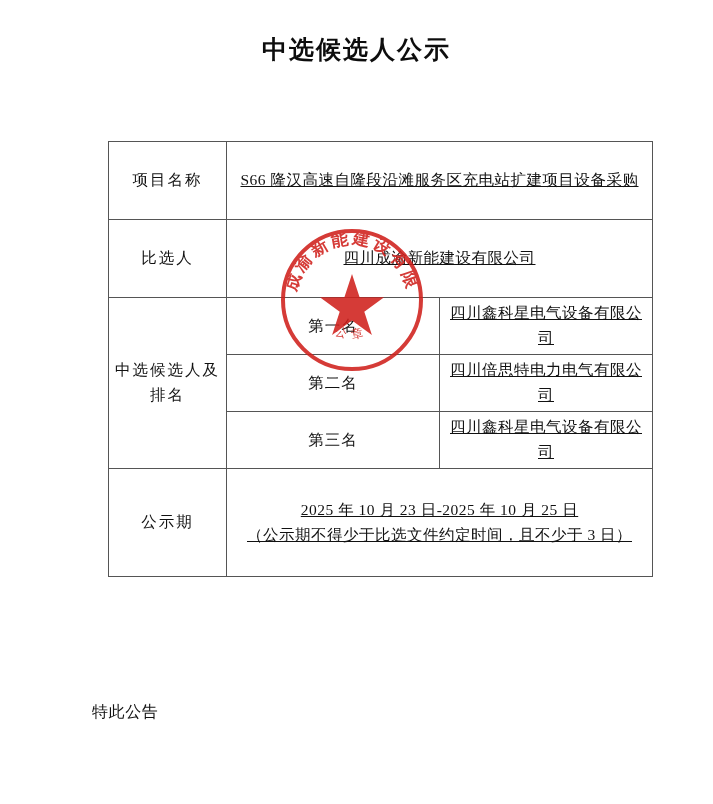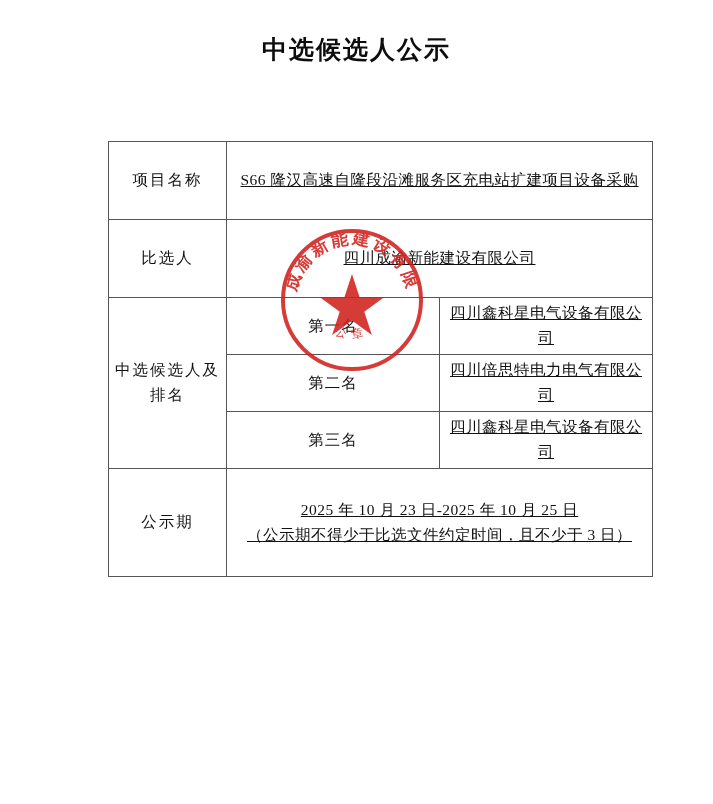--- a/index.html
+++ b/index.html
@@ -159,15 +159,16 @@
         <textPath href="#sealArcTop" startOffset="50%" text-anchor="middle">四川成渝新能建设有限公司</textPath>
       </text>
       <text font-family="'Liberation Serif', serif" font-size="12" fill="#d0201c" letter-spacing="6">
         <textPath href="#sealArcBottom" startOffset="50%" text-anchor="middle">公章</textPath>
       </text>
       <polygon fill="#d0201c" points="74,48 81.6,71.3 106.1,71.3 86.3,85.7 93.9,109 74,94.6 54.1,109 61.7,85.7 41.9,71.3 66.4,71.3"></polygon>
     </svg>
   </div>
 
   <div class="body-text">
+    <p class="para-2">特此公告</p>
   </div>
 
 </div>
 
 </body></html>

